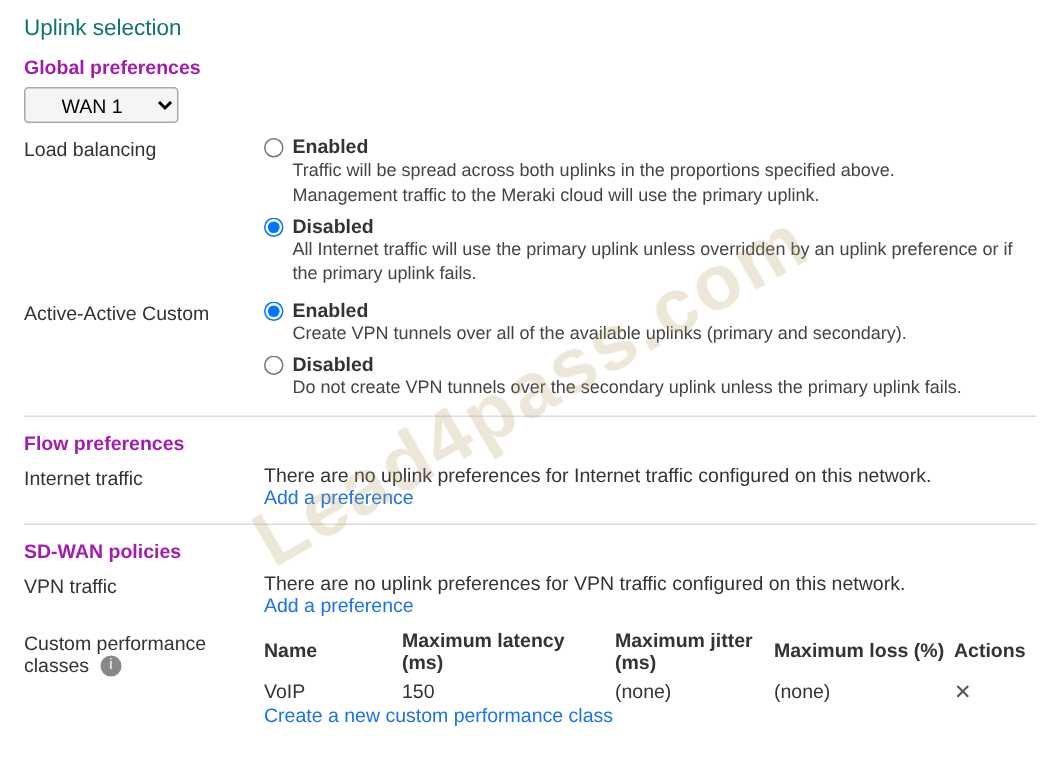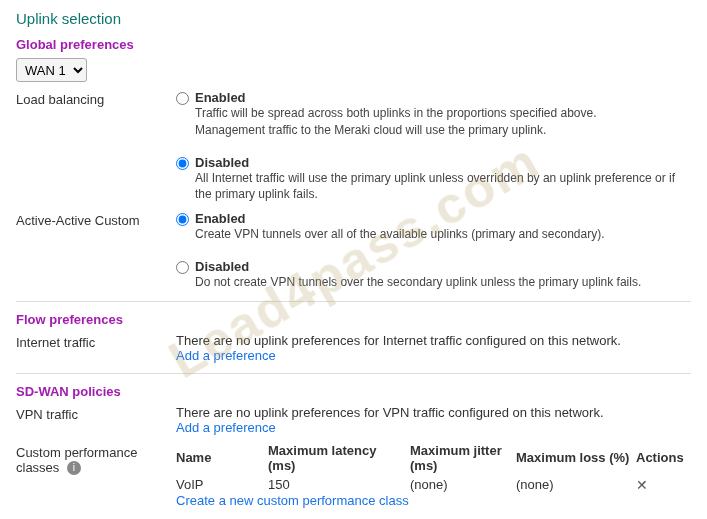--- a/index.html
+++ b/index.html
@@ -36,21 +36,21 @@
       color: #333;
       padding-top: 2px;
       font-size: 13px;
     }
     .content-col {
       flex: 1;
     }
     .radio-group {
       display: flex;
       flex-direction: column;
-      gap: 16px;
+      gap: 4px;
     }
     .radio-item {
       display: flex;
       align-items: flex-start;
       gap: 6px;
     }
     .radio-item input[type="radio"] {
       margin-top: 2px;
       flex-shrink: 0;
     }
@@ -62,21 +62,21 @@
       font-weight: bold;
       font-size: 13px;
     }
     .radio-desc {
       font-size: 12px;
       color: #444;
       line-height: 1.4;
     }
     select.wan-select {
       font-size: 13px;
-      padding: 2px 4px;
+      padding: 2px 20px;
       border: 1px solid #aaa;
       border-radius: 3px;
       background: #f5f5f5;
       cursor: pointer;
       height: 24px;
     }
     .link {
       color: #1a73e8;
       cursor: pointer;
       font-size: 13px;

